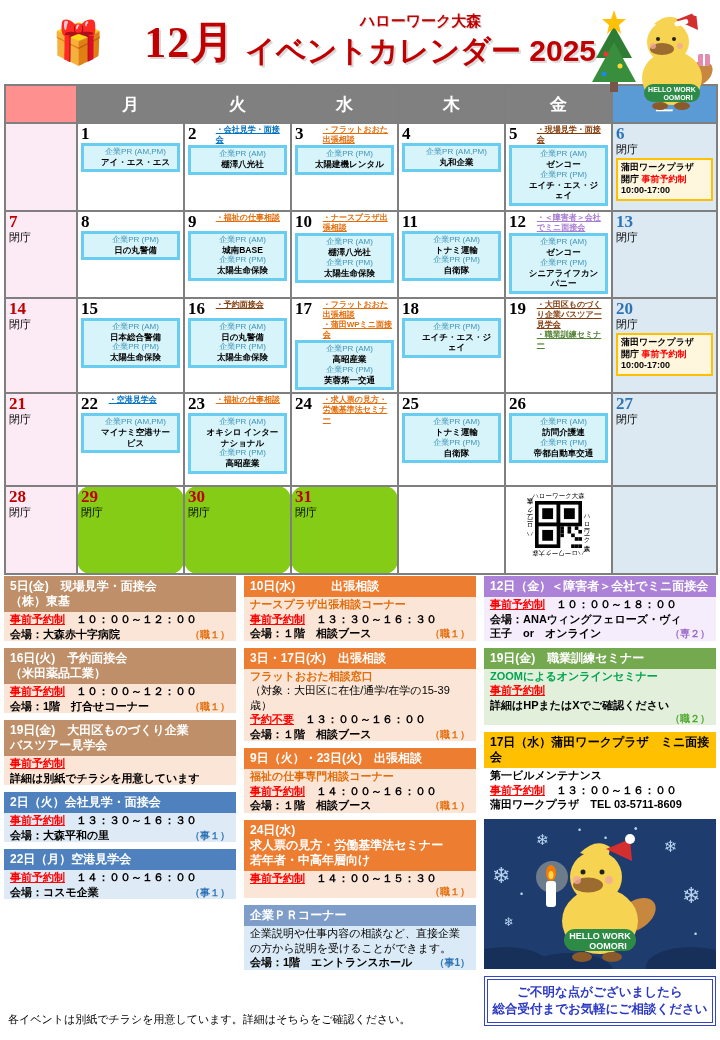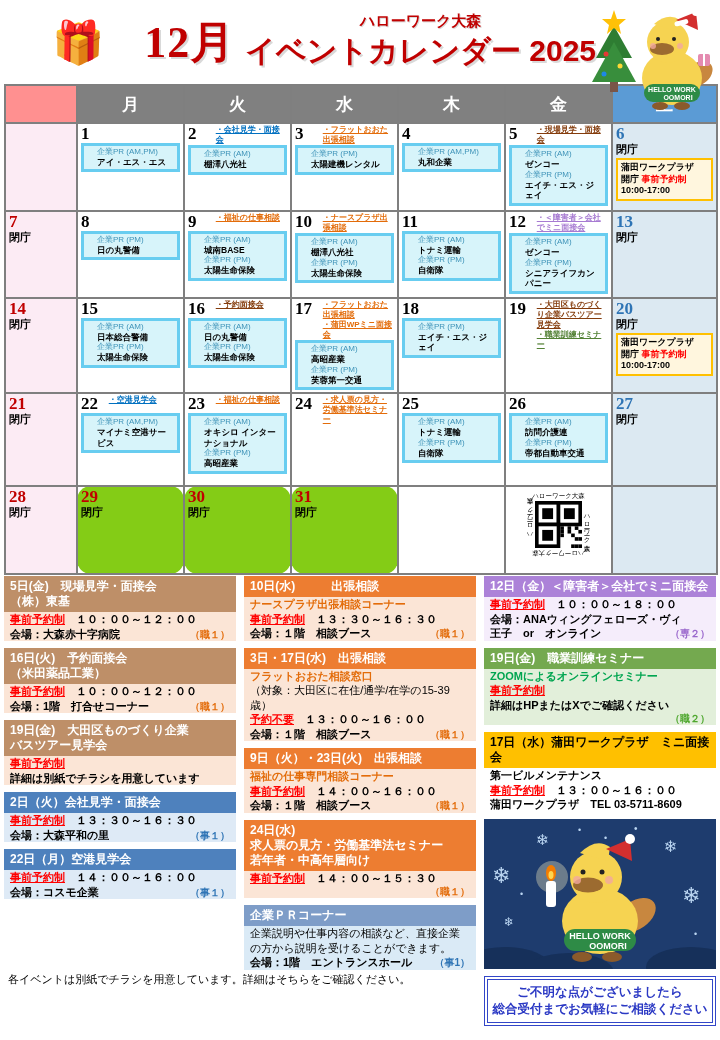--- a/index.html
+++ b/index.html
@@ -26,22 +26,22 @@
   td.pink { background:#84cc16;border-radius:14px; }
   td.sat  { background:#DCE9F2; }
   td.wd, td.qr { background:#fff; }
   .cellwrap { display:flex; flex-direction:column; height:100%; padding:1px 3px 2px 3px; }
   .celltop { display:flex; align-items:flex-start; }
   .dnum { font-family:"Liberation Serif","DejaVu Serif",serif; font-weight:bold; font-size:17px; line-height:1.05; color:#000; }
   .dnum.red { color:#C00000; }
   .dnum.blue { color:#2E74B5; }
   .links { margin-left:auto; text-align:left; width:72%; font-size:8px; line-height:1.25; font-weight:bold; }
   .links span { text-decoration:underline; display:inline; }
-  .closed { font-size:11px; font-weight:700; color:#000; line-height:1.2; }
-  .prbox { margin-top:auto; background:#D7F4FA; border:3px solid #68CDF0; padding:1px 3px 2px 13px; font-size:8px; line-height:1.25; }
+  .closed { font-size:11px; font-weight:400; color:#000; line-height:1.2; }
+  .prbox { margin-top:auto; background:#D7F4FA; border:3px solid #68CDF0; padding:1px 3px 2px 13px; font-size:8px; line-height:1.25;text-align:center; }
   .prslot { color:#3E93B8; }
   .prname { color:#000; font-weight:bold; font-size:8.5px; }
   .kamata { margin-top:2px; background:#FFF6DE; border:2px solid #FFC000; padding:2px 3px; font-size:9px; font-weight:bold; line-height:1.3; color:#000; }
   .kamata .redtxt { color:#FF0000; }
   .qr-wrap { display:flex; flex-direction:column; align-items:center; padding-top:4px; }
   .qr-lab { font-size:6.5px; color:#000; white-space:nowrap; }
   .qr-mid { display:flex; align-items:center; }
   .qr-side { font-size:6.5px; writing-mode:vertical-rl; }
   .qr-side.l { transform:rotate(180deg); }
   .qr-bot { transform:rotate(180deg); }
@@ -80,21 +80,21 @@
   .theme-gold .sec-head { background:#FFC000; color:#000; }
   .theme-gold .sec-body { background:#fff; }
 
   
   .winter { position:relative; height:150px; background:#1E3C6E; overflow:hidden; margin-bottom:7px; }
   .flake { position:absolute; color:#BBD6F2; }
   .hill { position:absolute; bottom:-18px; width:90px; height:40px; background:#16305A; border-radius:50%; }
   .notice { border:1px solid #3346C8; padding:2px; }
   .notice-inner { border:1px solid #3346C8; padding:4px 2px; text-align:center; color:#2B39C4; font-weight:bold; font-size:12.5px; line-height:1.35; }
 
-  .footnote { position:absolute; left:8px; top:972px; font-size:11px; color:#000; }
+  .footnote { position:absolute; left:8px; top:1012px; font-size:11px; color:#000; }
 </style>
 </head>
 <body>
 
 <div class="page">
 
   <div class="hdr">
     <div class="gifts">🎁</div>
     <div class="title-block">
       <span class="month">12月</span>

